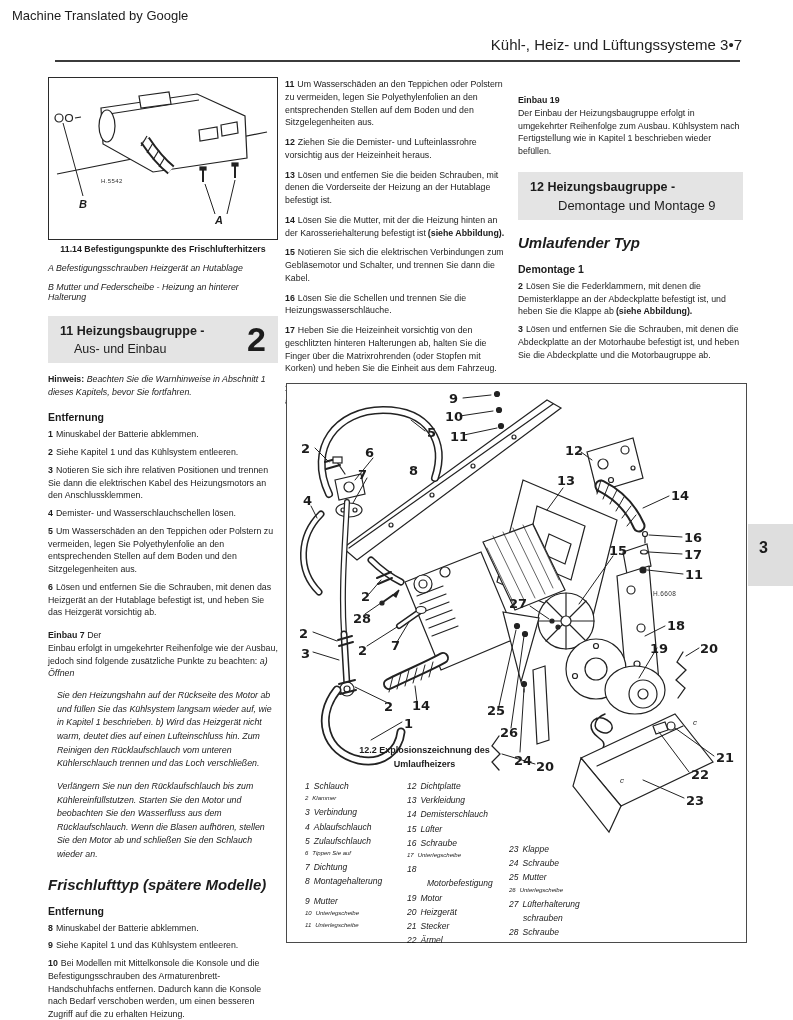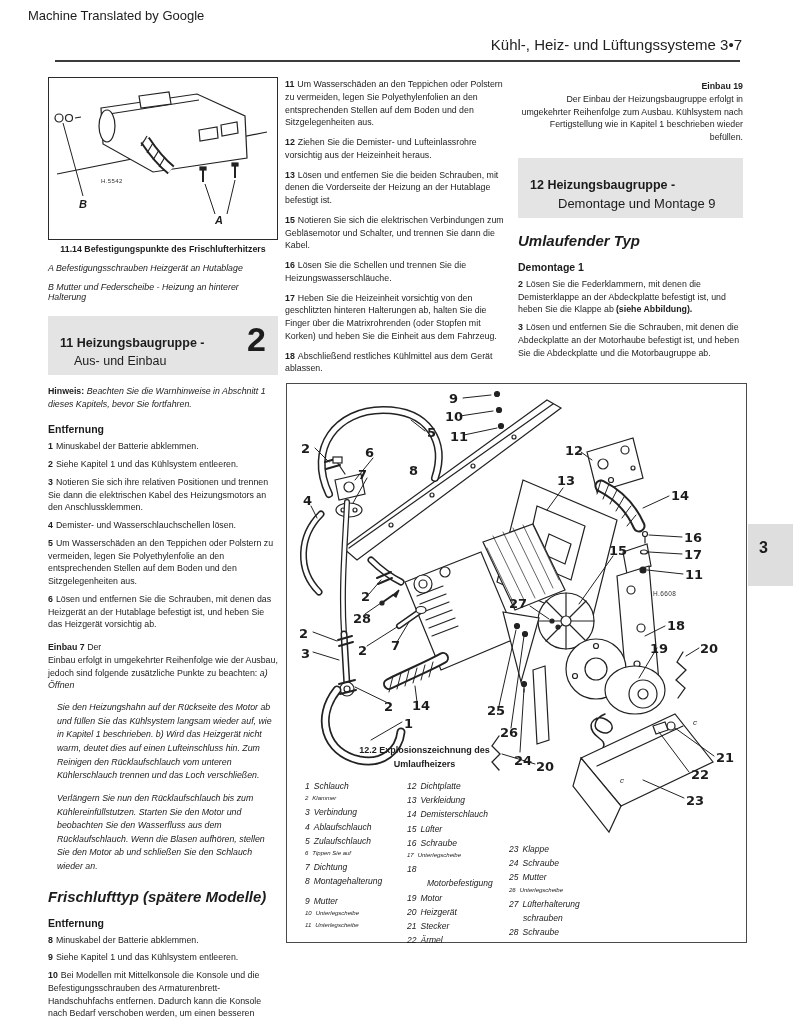--- a/index.html
+++ b/index.html
@@ -1,34 +1,34 @@
 <!DOCTYPE html>
 <html><head>
 <meta charset="utf-8">
 <style>
   html,body{margin:0;padding:0;}
   body{width:793px;height:1020px;position:relative;background:#fff;color:#1c1c1c;
        font-family:"Liberation Sans",sans-serif;overflow:hidden;}
   .abs{position:absolute;}
-  #translator{left:28px;top:8px;font-size:13px;}
+  #translator{left:12px;top:8px;font-size:13px;}
   #header-title{left:0;top:36px;width:742px;text-align:right;font-size:15px;color:#222;}
   #header-rule{left:55px;top:60px;width:685px;height:2px;background:#3b3b3b;}
 
   
   #left-col{left:48px;top:77px;width:230px;}
   #mid-col{left:285px;top:78px;width:226px;}
   #right-col{left:518px;top:80px;width:225px;}
 
   .figbox{border:1.3px solid #2b2b2b;height:161px;position:relative;background:#fff;}
   .figcap{font-size:8.8px;font-weight:bold;text-align:center;margin-top:4px;}
   .fignote{font-size:8.8px;font-style:italic;margin-top:9px;}
   .figlabel{position:absolute;font-weight:bold;font-style:italic;font-size:11px;}
   .figcode{position:absolute;font-size:6px;letter-spacing:.4px;color:#333;}
 
-  .secbox{background:#e4e4e4;margin-top:14px;padding:20px 10px 7px 12px;position:relative;}
+  .secbox{background:#e4e4e4;margin-top:14px;padding:8px 10px 7px 12px;position:relative;}
   .secbox .l1{font-size:12.5px;font-weight:bold;}
   .secbox .l2{font-size:12.5px;margin:4px 0 0 14px;}
   .secbox .badge{position:absolute;right:12px;top:4px;font-size:34px;font-weight:bold;}
   #right-col .secbox .l2{font-size:13px;margin-left:28px;}
 
   .hinweis{font-size:8.8px;line-height:1.5;margin-top:10px;}
   .hinweis .hlbl{font-weight:bold;}
   .hinweis .htxt{font-style:italic;}
   h2.ital{font-size:15px;font-style:italic;font-weight:bold;margin:14px 0 0;}
   h3.sub{font-size:10.5px;font-weight:bold;margin:12px 0 0;}
@@ -143,28 +143,29 @@
   <h3 class="sub">Entfernung</h3>
   <p class="step"><span class="n">8</span><span>Minuskabel der Batterie abklemmen.</span><span class="b"></span></p>
     <p class="step"><span class="n">9</span><span>Siehe Kapitel 1 und das Kühlsystem entleeren.</span><span class="b"></span></p>
     <p class="step"><span class="n">10</span><span>Bei Modellen mit Mittelkonsole die Konsole und die Befestigungsschrauben des Armaturenbrett-Handschuhfachs entfernen. Dadurch kann die Konsole nach Bedarf verschoben werden, um einen besseren Zugriff auf die zu erhalten Heizung.</span><span class="b"></span></p>
 </div>
 
 <div class="abs" id="mid-col">
   <p class="step"><span class="n">11</span><span>Um Wasserschäden an den Teppichen oder Polstern zu vermeiden, legen Sie Polyethylenfolien an den entsprechenden Stellen auf dem Boden und den Sitzgelegenheiten aus.</span><span class="b"></span></p>
     <p class="step"><span class="n">12</span><span>Ziehen Sie die Demister- und Lufteinlassrohre vorsichtig aus der Heizeinheit heraus.</span><span class="b"></span></p>
     <p class="step"><span class="n">13</span><span>Lösen und entfernen Sie die beiden Schrauben, mit denen die Vorderseite der Heizung an der Hutablage befestigt ist.</span><span class="b"></span></p>
+    <p class="step"><span class="n">14</span><span>Lösen Sie die Mutter, mit der die Heizung hinten an der Karosseriehalterung befestigt ist</span><span class="b">(siehe Abbildung).</span></p>
     <p class="step"><span class="n">15</span><span>Notieren Sie sich die elektrischen Verbindungen zum Gebläsemotor und Schalter, und trennen Sie dann die Kabel.</span><span class="b"></span></p>
     <p class="step"><span class="n">16</span><span>Lösen Sie die Schellen und trennen Sie die Heizungswasserschläuche.</span><span class="b"></span></p>
     <p class="step"><span class="n">17</span><span>Heben Sie die Heizeinheit vorsichtig von den geschlitzten hinteren Halterungen ab, halten Sie die Finger über die Matrixrohrenden (oder Stopfen mit Korken) und heben Sie die Einheit aus dem Fahrzeug.</span><span class="b"></span></p>
     <p class="step"><span class="n">18</span><span>Abschließend restliches Kühlmittel aus dem Gerät ablassen.</span><span class="b"></span></p>
 </div>
 
 <div class="abs" id="right-col">
-  <p class="ptext" style="margin-top:0;text-align:right;">
+  <p class="ptext" style="margin-top:14px;">
     <span class="plabel">Einbau 19</span><br>
     <span>Der Einbau der Heizungsbaugruppe erfolgt in umgekehrter Reihenfolge zum Ausbau. Kühlsystem nach Fertigstellung wie in Kapitel 1 beschrieben wieder befüllen.</span>
   </p>
 
   <div class="secbox">
     <div class="l1">12 Heizungsbaugruppe -</div>
     <div class="l2">Demontage und Montage 9</div>
   </div>
 
   <h2 class="ital">Umlaufender Typ</h2>

